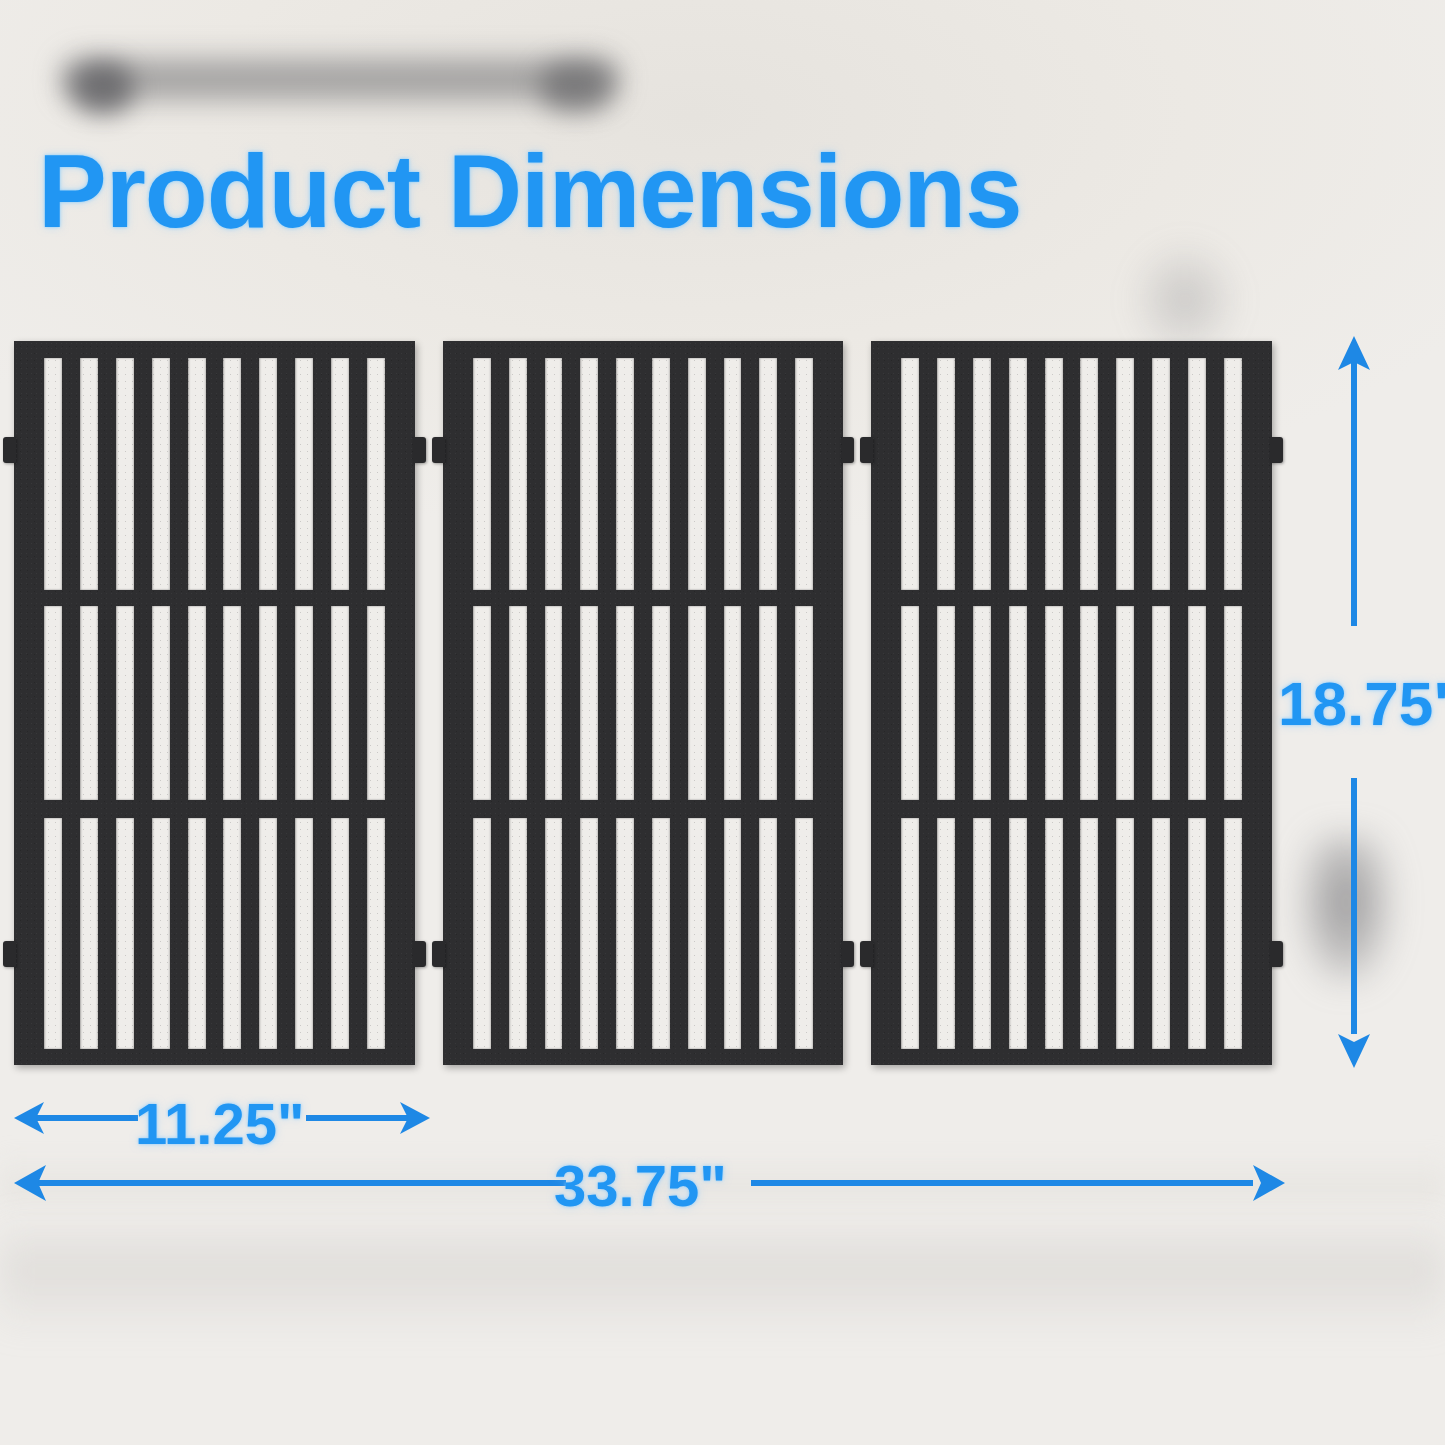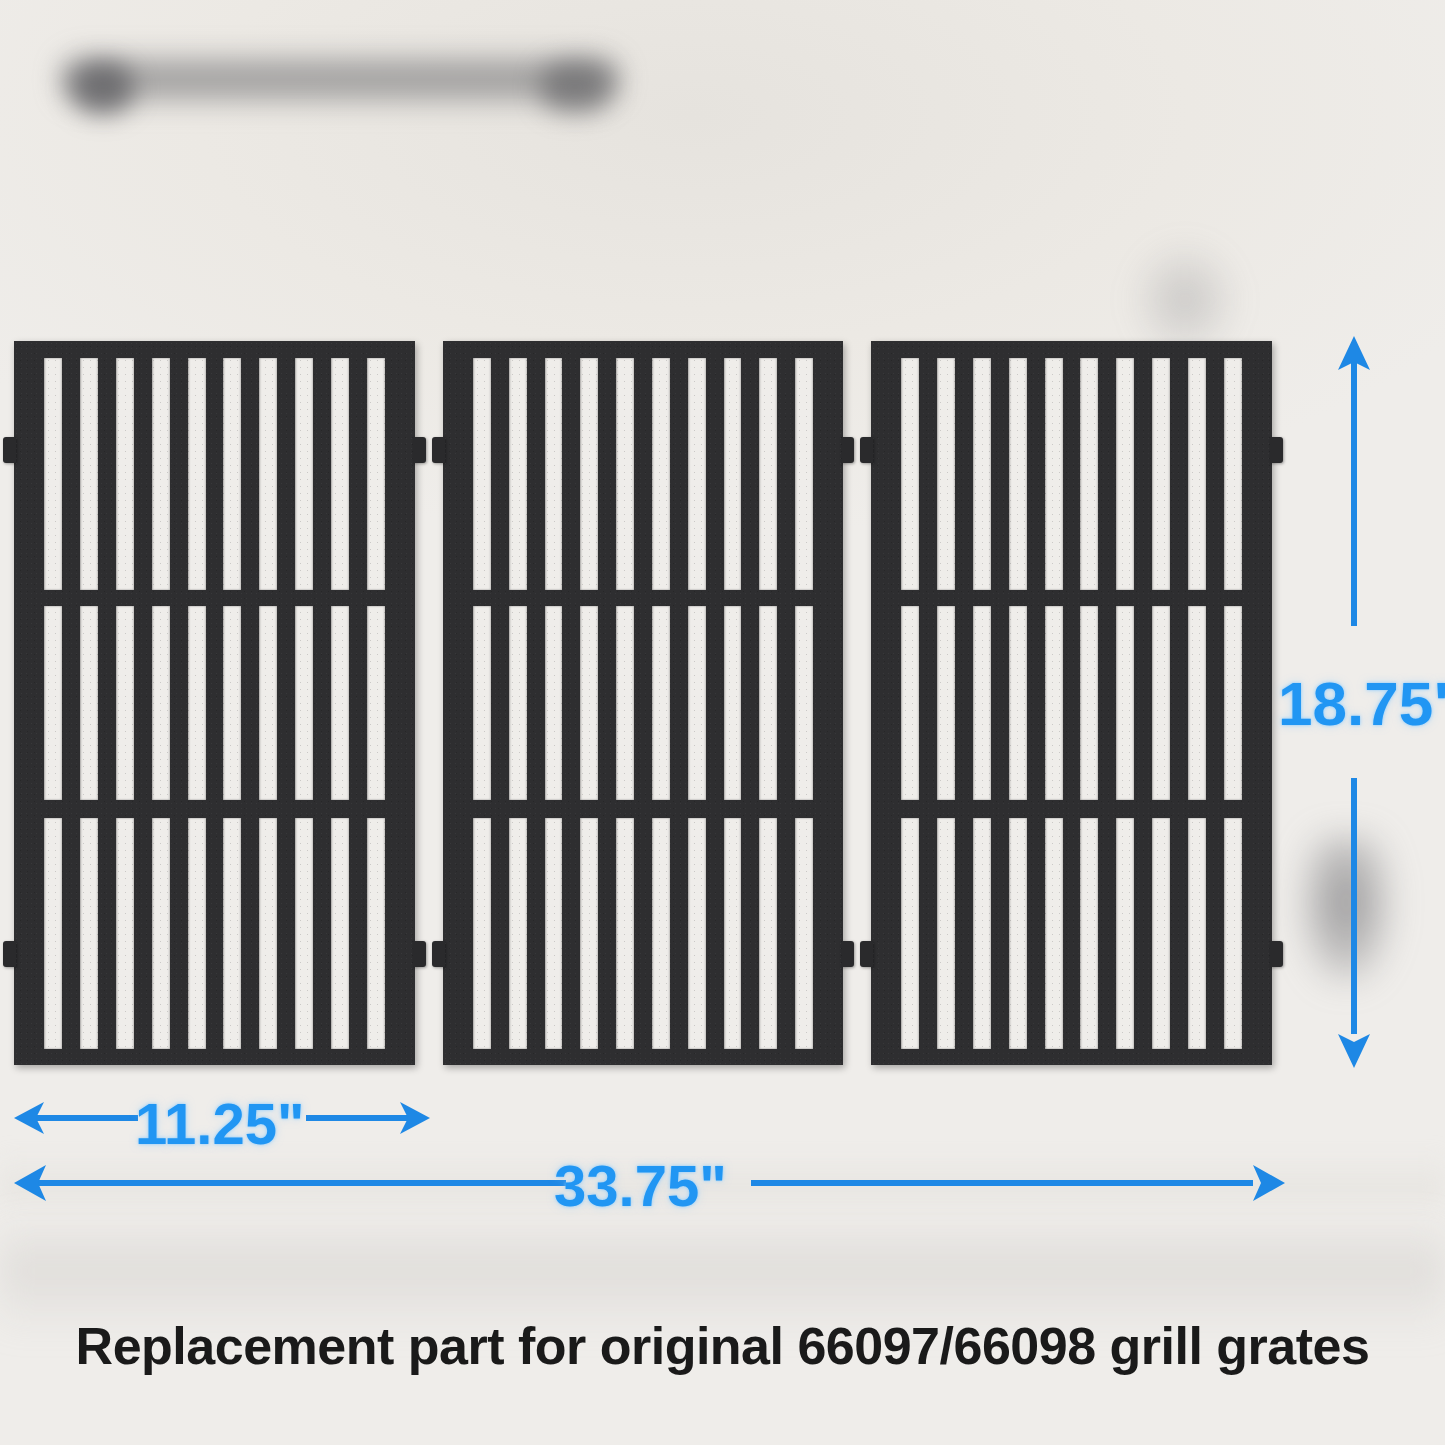--- a/index.html
+++ b/index.html
@@ -104,20 +104,21 @@
 <div id="stage">
 
   <div class="bg-blur" id="handle-blur"></div>
   <div class="bg-blur" id="handle-cap-l"></div>
   <div class="bg-blur" id="handle-cap-r"></div>
   <div class="bg-blur" id="lid-edge-blur"></div>
   <div class="bg-blur" id="knob-blur"></div>
   <div class="bg-blur" id="floor-band"></div>
   <div class="bg-blur" id="table-shadow"></div>
 
+  <div id="title">Product Dimensions</div>
 
   <div id="grates">
       <div class="grate" style="left: 14px; width: 401px;">
         <div class="slot" style="left: 29.975px; top: 17px; width: 17.95px; height: 232px;"></div>
         <div class="slot" style="left: 29.975px; top: 265px; width: 17.95px; height: 194px;"></div>
         <div class="slot" style="left: 29.975px; top: 477px; width: 17.95px; height: 231px;"></div>
         <div class="slot" style="left: 65.875px; top: 17px; width: 17.95px; height: 232px;"></div>
         <div class="slot" style="left: 65.875px; top: 265px; width: 17.95px; height: 194px;"></div>
         <div class="slot" style="left: 65.875px; top: 477px; width: 17.95px; height: 231px;"></div>
         <div class="slot" style="left: 101.775px; top: 17px; width: 17.95px; height: 232px;"></div>
@@ -246,15 +247,14 @@
   <svg class="arrow" id="total-width-arrow-left" width="560" height="52" style="left:14px;top:1157px;">
     <line x1="14" y1="26" x2="552" y2="26" stroke="#1e88e5" stroke-width="6"></line>
     <polygon points="0,26 32,8 24,26 32,44" fill="#1e88e5"></polygon>
   </svg>
   <div class="dim-label" id="total-width-label" style="left:554px;top:1152px;font-size:58px;">33.75"</div>
   <svg class="arrow" id="total-width-arrow-right" width="540" height="52" style="left:745px;top:1157px;">
     <line x1="6" y1="26" x2="508" y2="26" stroke="#1e88e5" stroke-width="6"></line>
     <polygon points="540,26 508,8 516,26 508,44" fill="#1e88e5"></polygon>
   </svg>
 
-  <div id="caption">Replacement part for original 66097/66098 grill grates</div>
 
 </div>
 
 </body></html>

